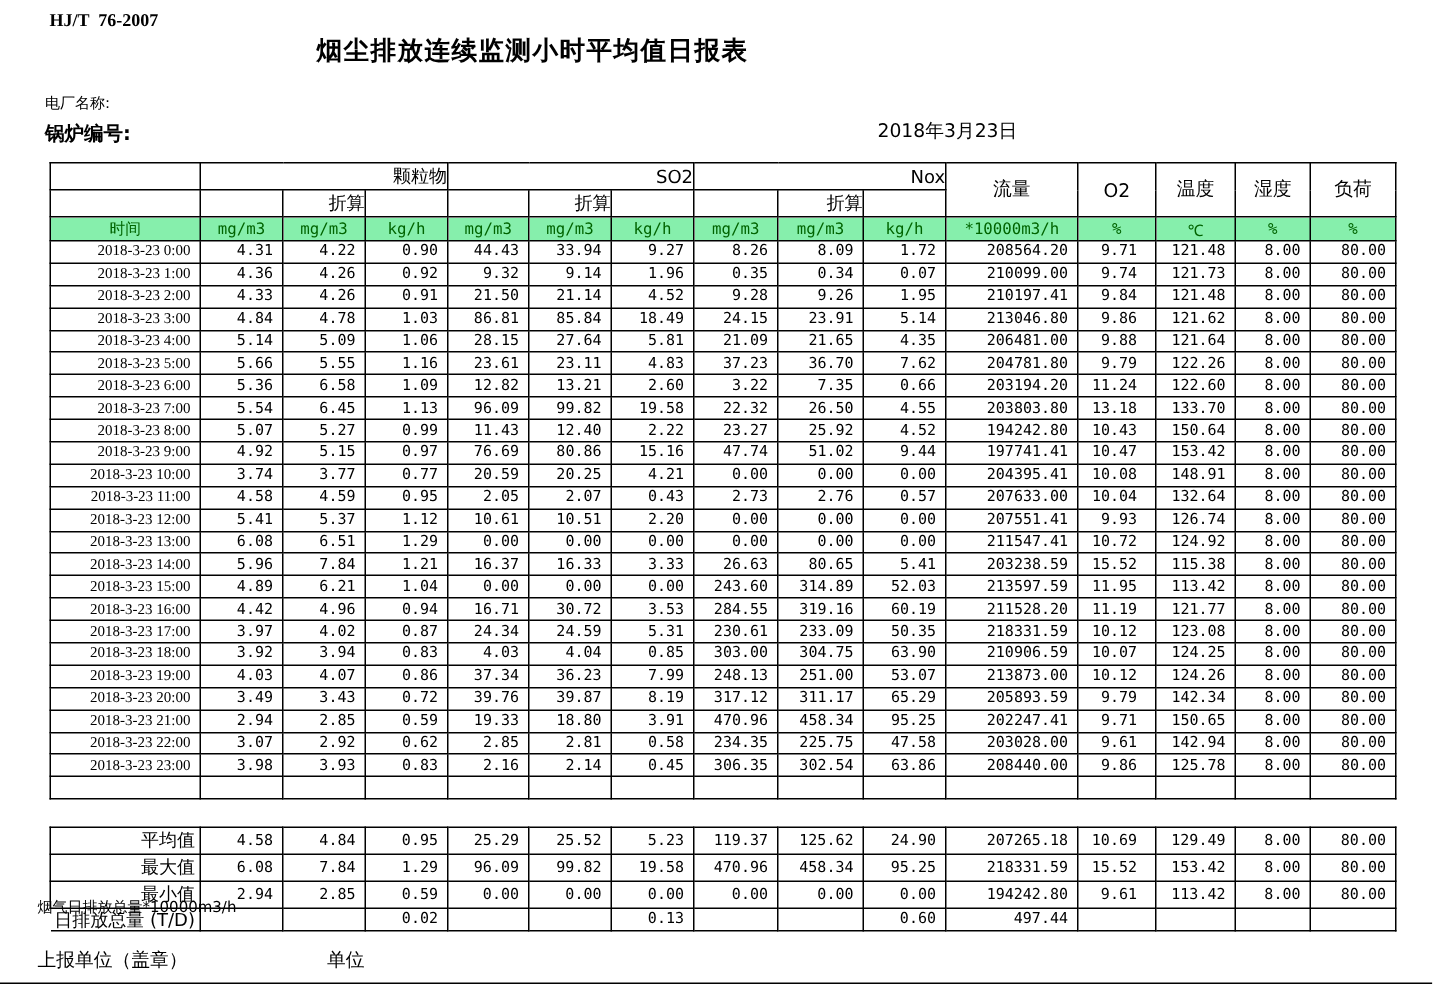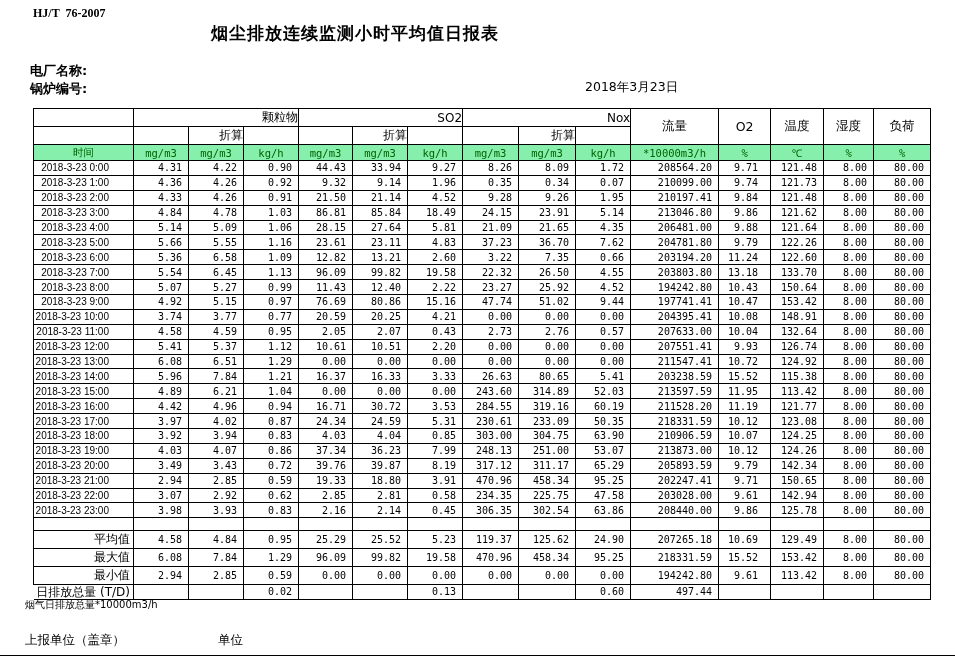--- a/index.html
+++ b/index.html
@@ -1,40 +1,40 @@
 <!DOCTYPE html>
 <html><head>
 <meta charset="utf-8">
 <style>
   html,body{margin:0;padding:0;background:#fff;}
   .page{position:relative;width:955px;height:657px;background:#fff;color:#000;
         font-family:"DejaVu Sans",sans-serif;overflow:hidden;}
   .abs{position:absolute;white-space:pre;}
   .standard{left:33px;top:6px;font-size:12px;font-weight:bold;font-family:Liberation Serif, serif;}
   .title{left:0;top:22px;width:710px;text-align:center;font-size:17px;font-weight:bold;letter-spacing:1px;}
-  .plant{left:30px;top:62px;font-size:13px;font-weight:bold;}
+  .plant{left:30px;top:62px;font-size:10px;font-weight:normal;}
   .boiler{left:30px;top:80px;font-size:13px;font-weight:bold;}
   .rdate{left:585px;top:79px;font-size:12.5px;}
   table{border-collapse:collapse;table-layout:fixed;position:absolute;left:33px;width:897px;background:#fff;}
   #main-table{top:108px;}
-  #summary-table{top:530px;}
+  #summary-table{top:551px;}
   td,th{border:1px solid #000;padding:0;margin:0;overflow:hidden;white-space:nowrap;
         font-weight:normal;vertical-align:middle;}
   tr.hr1{height:17px;}  tr.hr2{height:15px;}  tr.hr3{height:16px;}
   #main-table tbody tr{height:14.9px;}
   #summary-table tr{height:14.6px;}
   th.grp{font-size:12px;text-align:right;}
   th.big{font-size:12.5px;text-align:center;}
   tr.units th{background:#86efac;color:#006400;font-size:10.5px;text-align:center;
               font-family:"DejaVu Sans Mono",monospace;}
   th.time-h{background:#ccffcc;color:#006400;font-size:13px;text-align:center;
             font-family:"DejaVu Sans",sans-serif;}
   td.num{font-family:"DejaVu Sans Mono",monospace;font-size:10px;text-align:right;padding-right:6px;}
   td:nth-child(12){padding-right:12px;}
-  td.time{font-family:Liberation Sans, sans-serif;font-size:10px;text-align:right;padding-right:24px;}
+  td.time{font-family:Liberation Serif, serif;font-size:10px;text-align:right;padding-right:6px;}
   td.rowlabel{font-size:12px;text-align:right;padding-right:3px;font-family:"DejaVu Sans",sans-serif;}
   td.rowlabel.overflow{position:relative;border-left:none;}
   td.rowlabel.overflow span{position:absolute;right:3px;top:0;line-height:14.6px;white-space:nowrap;}
   .foot1{left:25px;top:598px;font-size:10px;}
   .foot2{left:25px;top:632px;font-size:12.5px;}
   .foot3{left:218px;top:632px;font-size:12.5px;}
   .bottom-line{position:absolute;left:0;top:655px;width:955px;height:1px;background:#000;}
 </style>
 </head>
 <body>

